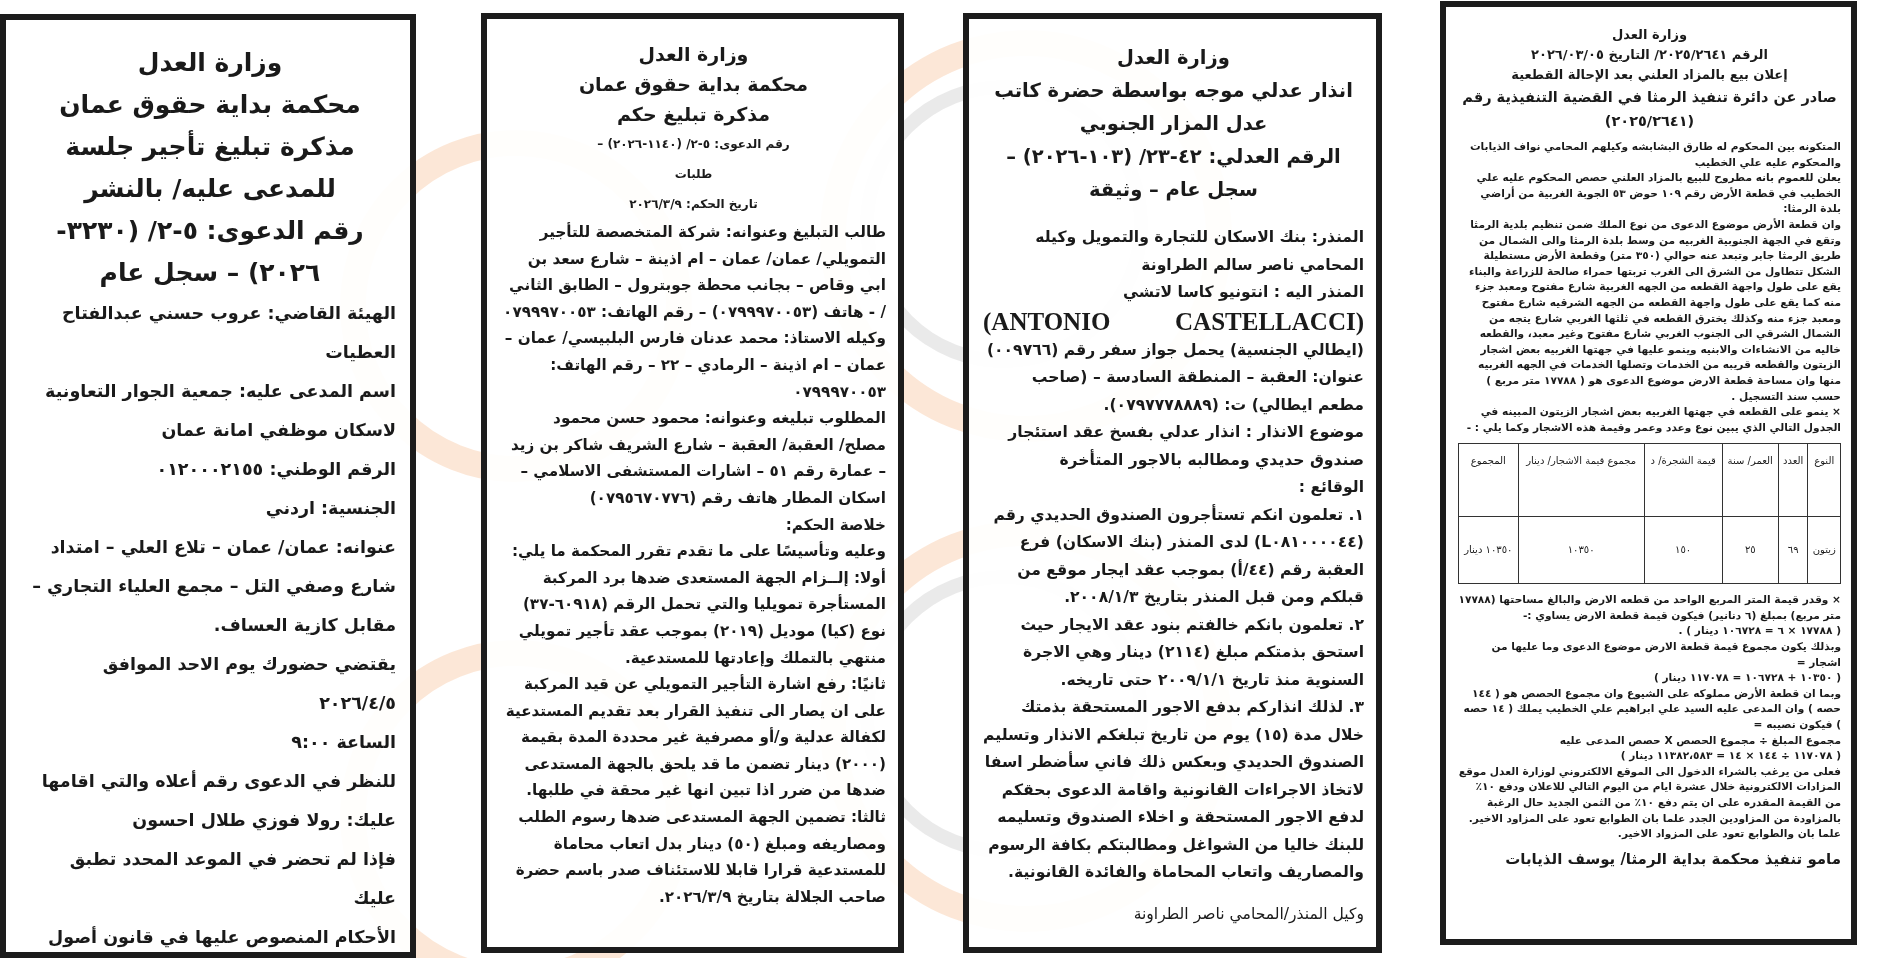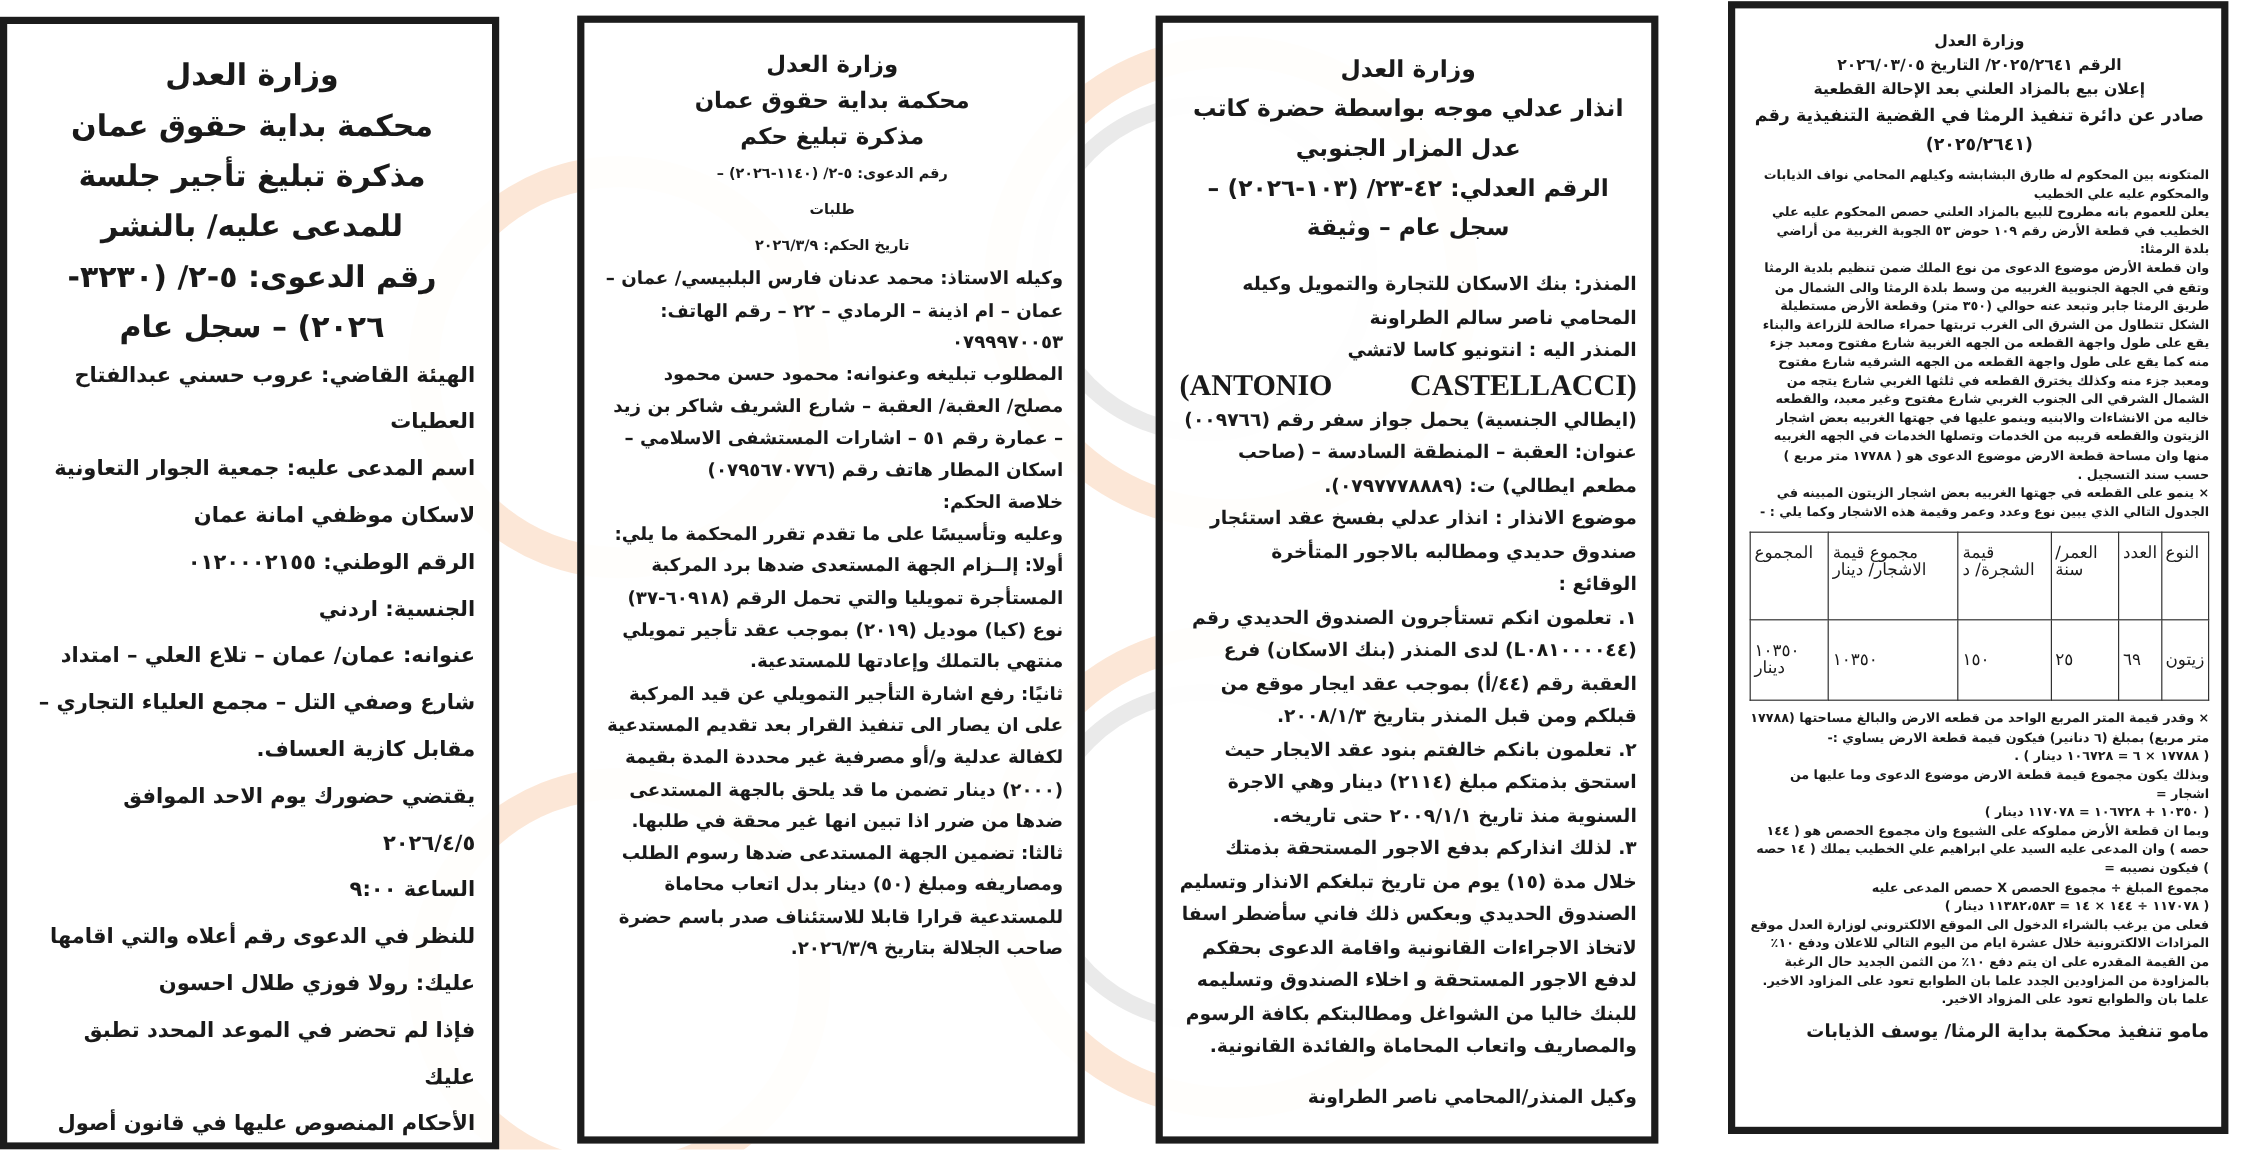--- a/index.html
+++ b/index.html
@@ -14,28 +14,28 @@
   .n-a .body p{margin:0;font-size:17.5px;line-height:39px;font-weight:bold;}
   .n-b{left:481px;top:13px;width:423px;height:940px;padding:20px 12px 0 14px;}
   .n-b .hdr div{font-size:19px;line-height:30px;}
   .n-b .hdr .big{font-size:12px;}
   .n-b .body p{margin:0;font-size:15.2px;line-height:26.6px;font-weight:bold;}
   .n-c{left:963px;top:13px;width:419px;height:940px;padding:22px 12px 0 14px;}
   .n-c .hdr div{font-size:19.5px;line-height:33px;}
   .n-c .body{margin-top:18px;}
   .n-c .body p{margin:0;font-size:15.6px;line-height:27.5px;font-weight:bold;}
   .n-c .body p.latin{font-family:"Liberation Serif",serif;font-size:25px;line-height:30px;font-weight:bold;direction:ltr;text-align:justify;text-align-last:justify;}
-  .n-c .sign{margin-top:18px;font-size:15.6px;font-weight:bold;}
+  .n-c .sign{margin-top:18px;font-size:15.6px;font-weight:normal;}
   .n-d{left:1440px;top:1px;width:417px;height:944px;padding:18px 10px 0 12px;}
   .n-d .hdr div{font-size:13px;line-height:20px;}
   .n-d .hdr .big{font-size:14.5px;line-height:24px;}
   .n-d .body{margin-top:6px;}
   .n-d .body p{margin:0;font-size:10.6px;line-height:15.6px;font-weight:bold;}
   .n-d table{width:100%;border-collapse:collapse;margin:8px 0 8px 0;direction:rtl;}
-  .n-d td,.n-d th{border:1.5px solid #333;font-size:14px;font-weight:normal;text-align:left;vertical-align:top;padding:10px 3px;line-height:14px;}
+  .n-d td,.n-d th{border:1.5px solid #333;font-size:10px;font-weight:normal;text-align:center;vertical-align:top;padding:10px 3px;line-height:14px;}
   .n-d th{height:52px;}
   .n-d td{height:46px;vertical-align:middle;}
   .n-d .sign{margin-top:8px;font-size:15px;font-weight:bold;}
 </style>
 </head>
 <body>
 
 <div class="wm wm-orange" style="left:820px;top:30px;width:360px;height:360px;"></div>
 <div class="wm wm-grey" style="left:860px;top:80px;width:260px;height:260px;"></div>
 <div class="wm wm-orange" style="left:820px;top:520px;width:360px;height:360px;"></div>
@@ -75,20 +75,21 @@
 <div class="notice n-b">
   <div class="hdr">
     <div>وزارة العدل</div>
     <div>محكمة بداية حقوق عمان</div>
     <div>مذكرة تبليغ حكم</div>
     <div class="big">رقم الدعوى: ٥-٢/ (١١٤٠-٢٠٢٦) –</div>
     <div class="big">طلبات</div>
     <div class="big">تاريخ الحكم: ٢٠٢٦/٣/٩</div>
   </div>
   <div class="body">
+    <p>طالب التبليغ وعنوانه: شركة المتخصصة للتأجير التمويلي/ عمان/ عمان – ام اذينة – شارع سعد بن ابي وقاص – بجانب محطة جوبترول – الطابق الثاني / - هاتف (٠٧٩٩٩٧٠٠٥٣) – رقم الهاتف: ٠٧٩٩٩٧٠٠٥٣</p>
     <p>وكيله الاستاذ: محمد عدنان فارس البلبيسي/ عمان – عمان – ام اذينة – الرمادي – ٢٢ – رقم الهاتف: ٠٧٩٩٩٧٠٠٥٣</p>
     <p>المطلوب تبليغه وعنوانه: محمود حسن محمود مصلح/ العقبة/ العقبة – شارع الشريف شاكر بن زيد – عمارة رقم ٥١ – اشارات المستشفى الاسلامي – اسكان المطار هاتف رقم (٠٧٩٥٦٧٠٧٧٦)</p>
     <p>خلاصة الحكم:</p>
     <p>وعليه وتأسيسًا على ما تقدم تقرر المحكمة ما يلي:</p>
     <p>أولا: إلــزام الجهة المستعدى ضدها برد المركبة المستأجرة تمويليا والتي تحمل الرقم (٦٠٩١٨-٣٧) نوع (كيا) موديل (٢٠١٩) بموجب عقد تأجير تمويلي منتهي بالتملك وإعادتها للمستدعية.</p>
     <p>ثانيًا: رفع اشارة التأجير التمويلي عن قيد المركبة على ان يصار الى تنفيذ القرار بعد تقديم المستدعية لكفالة عدلية و/أو مصرفية غير محددة المدة بقيمة (٢٠٠٠) دينار تضمن ما قد يلحق بالجهة المستدعى ضدها من ضرر اذا تبين انها غير محقة في طلبها.</p>
     <p>ثالثا: تضمين الجهة المستدعى ضدها رسوم الطلب ومصاريفه ومبلغ (٥٠) دينار بدل اتعاب محاماة للمستدعية قرارا قابلا للاستئناف صدر باسم حضرة صاحب الجلالة بتاريخ ٢٠٢٦/٣/٩.</p>
   </div>
 </div>
 

